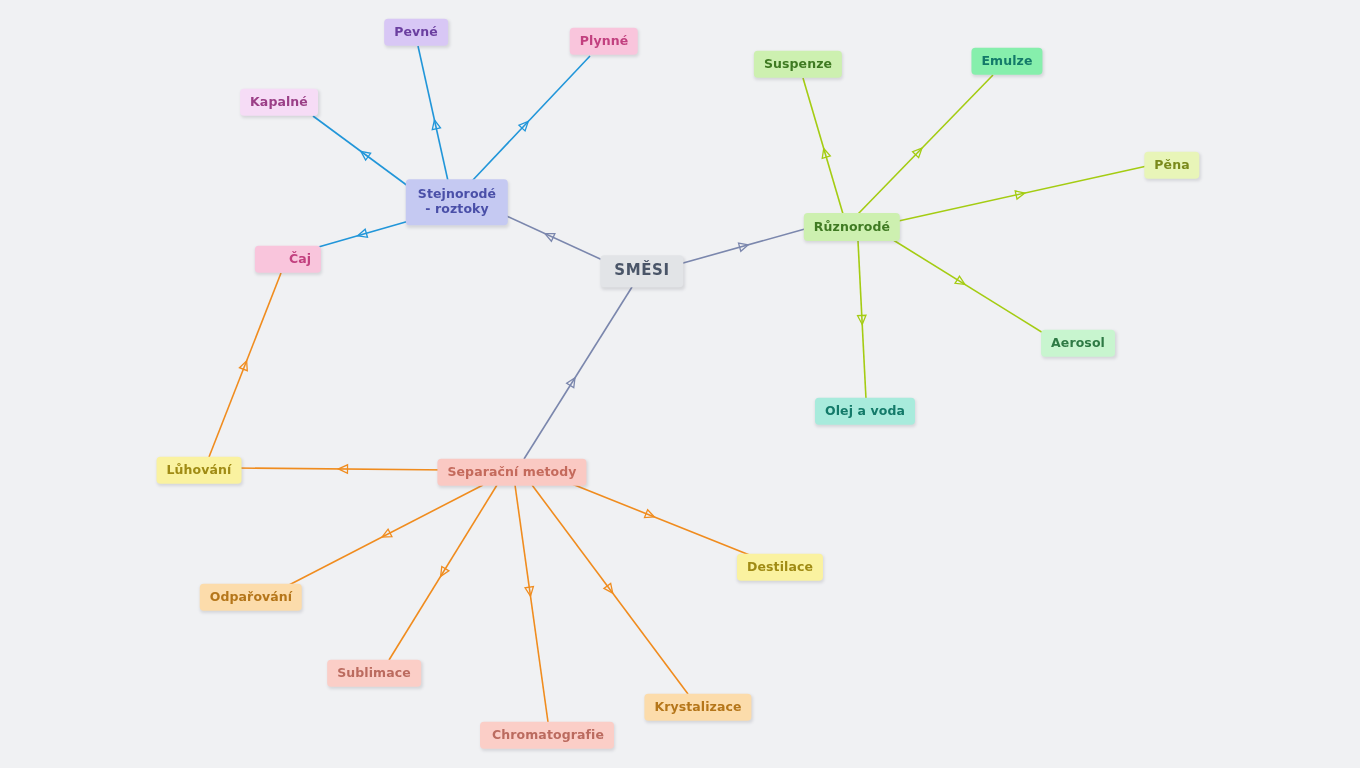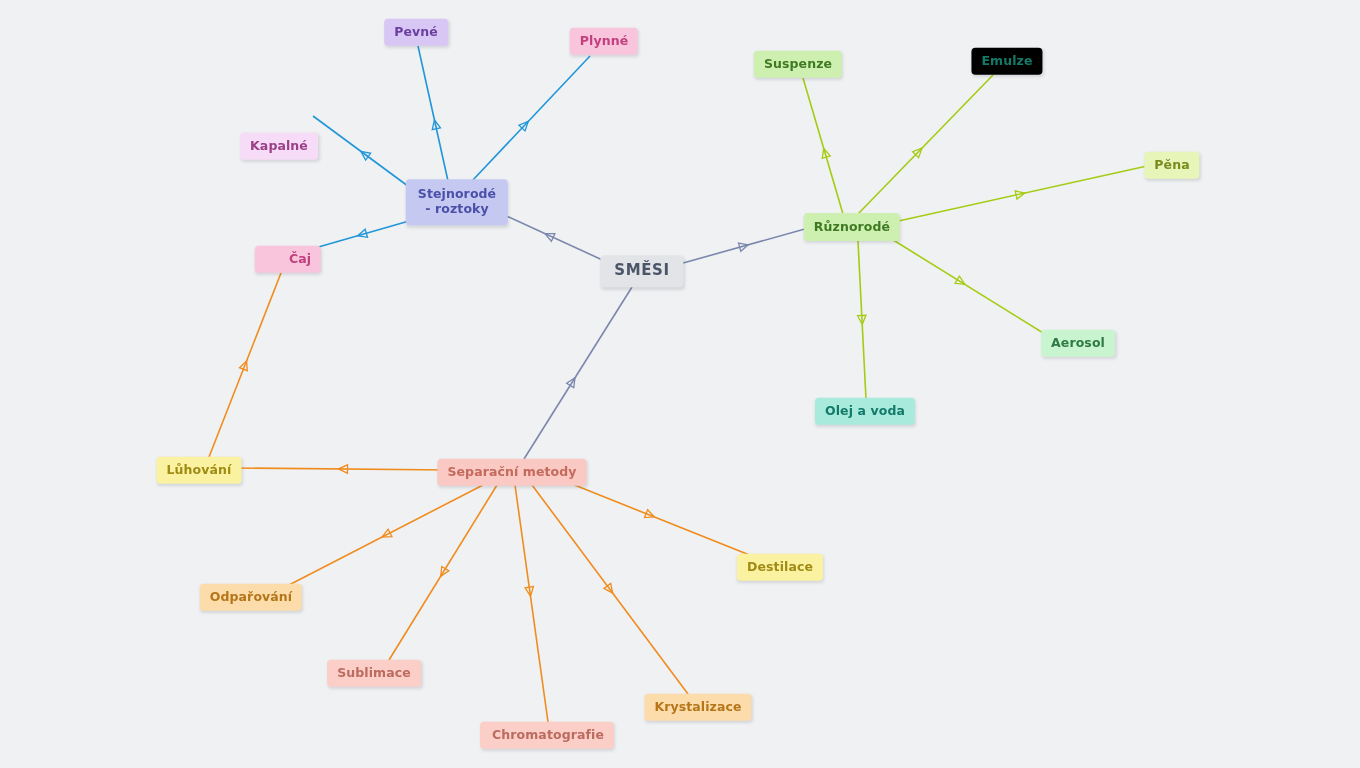--- a/index.html
+++ b/index.html
@@ -131,25 +131,25 @@
         <line x1="567" y1="482" x2="752" y2="556" stroke="#f08c1e" stroke-width="1.6"></line>
         <polygon points="654.4281451089837,516.9712580435934 644.5120140503291,517.5283440581246 647.6316957317035,509.72913985468847" fill="none" stroke="#f08c1e" stroke-width="1.3"></polygon>
       </g>
     </svg>
   <div id="node-layer">
       <div class="node root" style="left: 642px; top: 271px; min-width: 68px; min-height: 29px; background: rgb(226, 228, 231); color: rgb(74, 85, 104); display: flex; align-items: center; justify-content: center;">SMĚSI</div>
       <div class="node multiline" style="left: 457px; top: 202px; min-width: 85px; min-height: 42px; background: rgb(197, 201, 242); color: rgb(74, 79, 168); display: flex; align-items: center; justify-content: center;">Stejnorodé
 - roztoky</div>
       <div class="node" style="left: 416px; top: 32px; min-width: 56px; min-height: 26px; background: rgb(216, 199, 245); color: rgb(107, 63, 160); display: flex; align-items: center; justify-content: center;">Pevné</div>
       <div class="node" style="left: 604px; top: 41px; min-width: 60px; min-height: 26px; background: rgb(249, 197, 220); color: rgb(194, 64, 127); display: flex; align-items: center; justify-content: center;">Plynné</div>
-      <div class="node" style="left: 279px; top: 102px; min-width: 68px; min-height: 26px; background: rgb(246, 220, 246); color: rgb(155, 63, 135); display: flex; align-items: center; justify-content: center; margin-top: 44px;">Kapalné</div>
+      <div class="node" style="left: 279px; top: 102px; min-width: 68px; min-height: 26px; background: rgb(246, 220, 246); color: rgb(155, 63, 135); display: flex; align-items: center; justify-content: center;">Kapalné</div>
       <div class="node" style="left: 288px; top: 259px; min-width: 38px; min-height: 26px; background: rgb(249, 197, 220); color: rgb(194, 64, 127); display: flex; align-items: center; justify-content: center; padding-left: 34px;">Čaj</div>
       <div class="node" style="left: 852px; top: 227px; min-width: 84px; min-height: 28px; background: rgb(205, 240, 176); color: rgb(63, 122, 34); display: flex; align-items: center; justify-content: center;">Různorodé</div>
       <div class="node" style="left: 798px; top: 64px; min-width: 78px; min-height: 26px; background: rgb(205, 240, 176); color: rgb(63, 122, 34); display: flex; align-items: center; justify-content: center;">Suspenze</div>
-      <div class="node" style="left: 1007px; top: 61px; min-width: 64px; min-height: 26px; background: #000000; color: rgb(19, 122, 105); display: flex; align-items: center; justify-content: center;">Emulze</div>
+      <div class="node" style="left: 1007px; top: 61px; min-width: 64px; min-height: 26px; background: #86efac; color: rgb(19, 122, 105); display: flex; align-items: center; justify-content: center;">Emulze</div>
       <div class="node" style="left: 1172px; top: 165px; min-width: 52px; min-height: 26px; background: rgb(232, 245, 184); color: rgb(122, 138, 28); display: flex; align-items: center; justify-content: center;">Pěna</div>
       <div class="node" style="left: 1078px; top: 343px; min-width: 66px; min-height: 26px; background: rgb(200, 245, 207); color: rgb(47, 122, 69); display: flex; align-items: center; justify-content: center;">Aerosol</div>
       <div class="node" style="left: 865px; top: 411px; min-width: 84px; min-height: 26px; background: rgb(168, 235, 220); color: rgb(19, 122, 105); display: flex; align-items: center; justify-content: center;">Olej a voda</div>
       <div class="node" style="left: 512px; top: 472px; min-width: 124px; min-height: 26px; background: rgb(250, 201, 195); color: rgb(196, 106, 92); display: flex; align-items: center; justify-content: center;">Separační metody</div>
       <div class="node" style="left: 199px; top: 470px; min-width: 72px; min-height: 26px; background: rgb(250, 242, 160); color: rgb(160, 139, 20); display: flex; align-items: center; justify-content: center;">Lůhování</div>
       <div class="node" style="left: 251px; top: 597px; min-width: 88px; min-height: 26px; background: rgb(252, 220, 171); color: rgb(181, 118, 26); display: flex; align-items: center; justify-content: center;">Odpařování</div>
       <div class="node" style="left: 374px; top: 673px; min-width: 80px; min-height: 26px; background: rgb(251, 206, 199); color: rgb(187, 107, 95); display: flex; align-items: center; justify-content: center;">Sublimace</div>
       <div class="node" style="left: 547px; top: 735px; min-width: 112px; min-height: 26px; background: rgb(251, 206, 199); color: rgb(187, 107, 95); display: flex; align-items: center; justify-content: center; padding-left: 12px;">Chromatografie</div>
       <div class="node" style="left: 698px; top: 707px; min-width: 92px; min-height: 26px; background: rgb(252, 220, 171); color: rgb(181, 118, 26); display: flex; align-items: center; justify-content: center;">Krystalizace</div>
       <div class="node" style="left: 780px; top: 567px; min-width: 72px; min-height: 26px; background: rgb(250, 242, 160); color: rgb(160, 139, 20); display: flex; align-items: center; justify-content: center;">Destilace</div>

